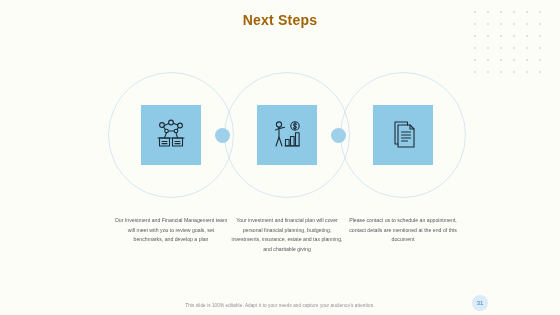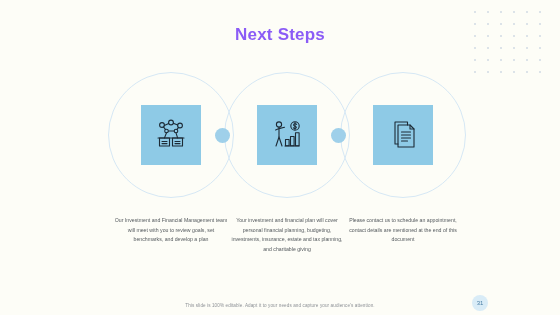--- a/index.html
+++ b/index.html
@@ -42,25 +42,24 @@
     align-self: center;
   }
 
   
   .title {
     position: absolute;
     top: 12px;
     left: 0;
     width: 560px;
     text-align: center;
-    font-size: 17px;
+    font-size: 14px;
     font-weight: bold;
-    color: #8b5cf6;
+    color: #a16207;
     letter-spacing: 0.2px;
-    margin-top: 13px;
   }
 
   
   .steps {
     position: absolute;
     top: 72px;
     left: 0;
     width: 560px;
     height: 130px;
   }

